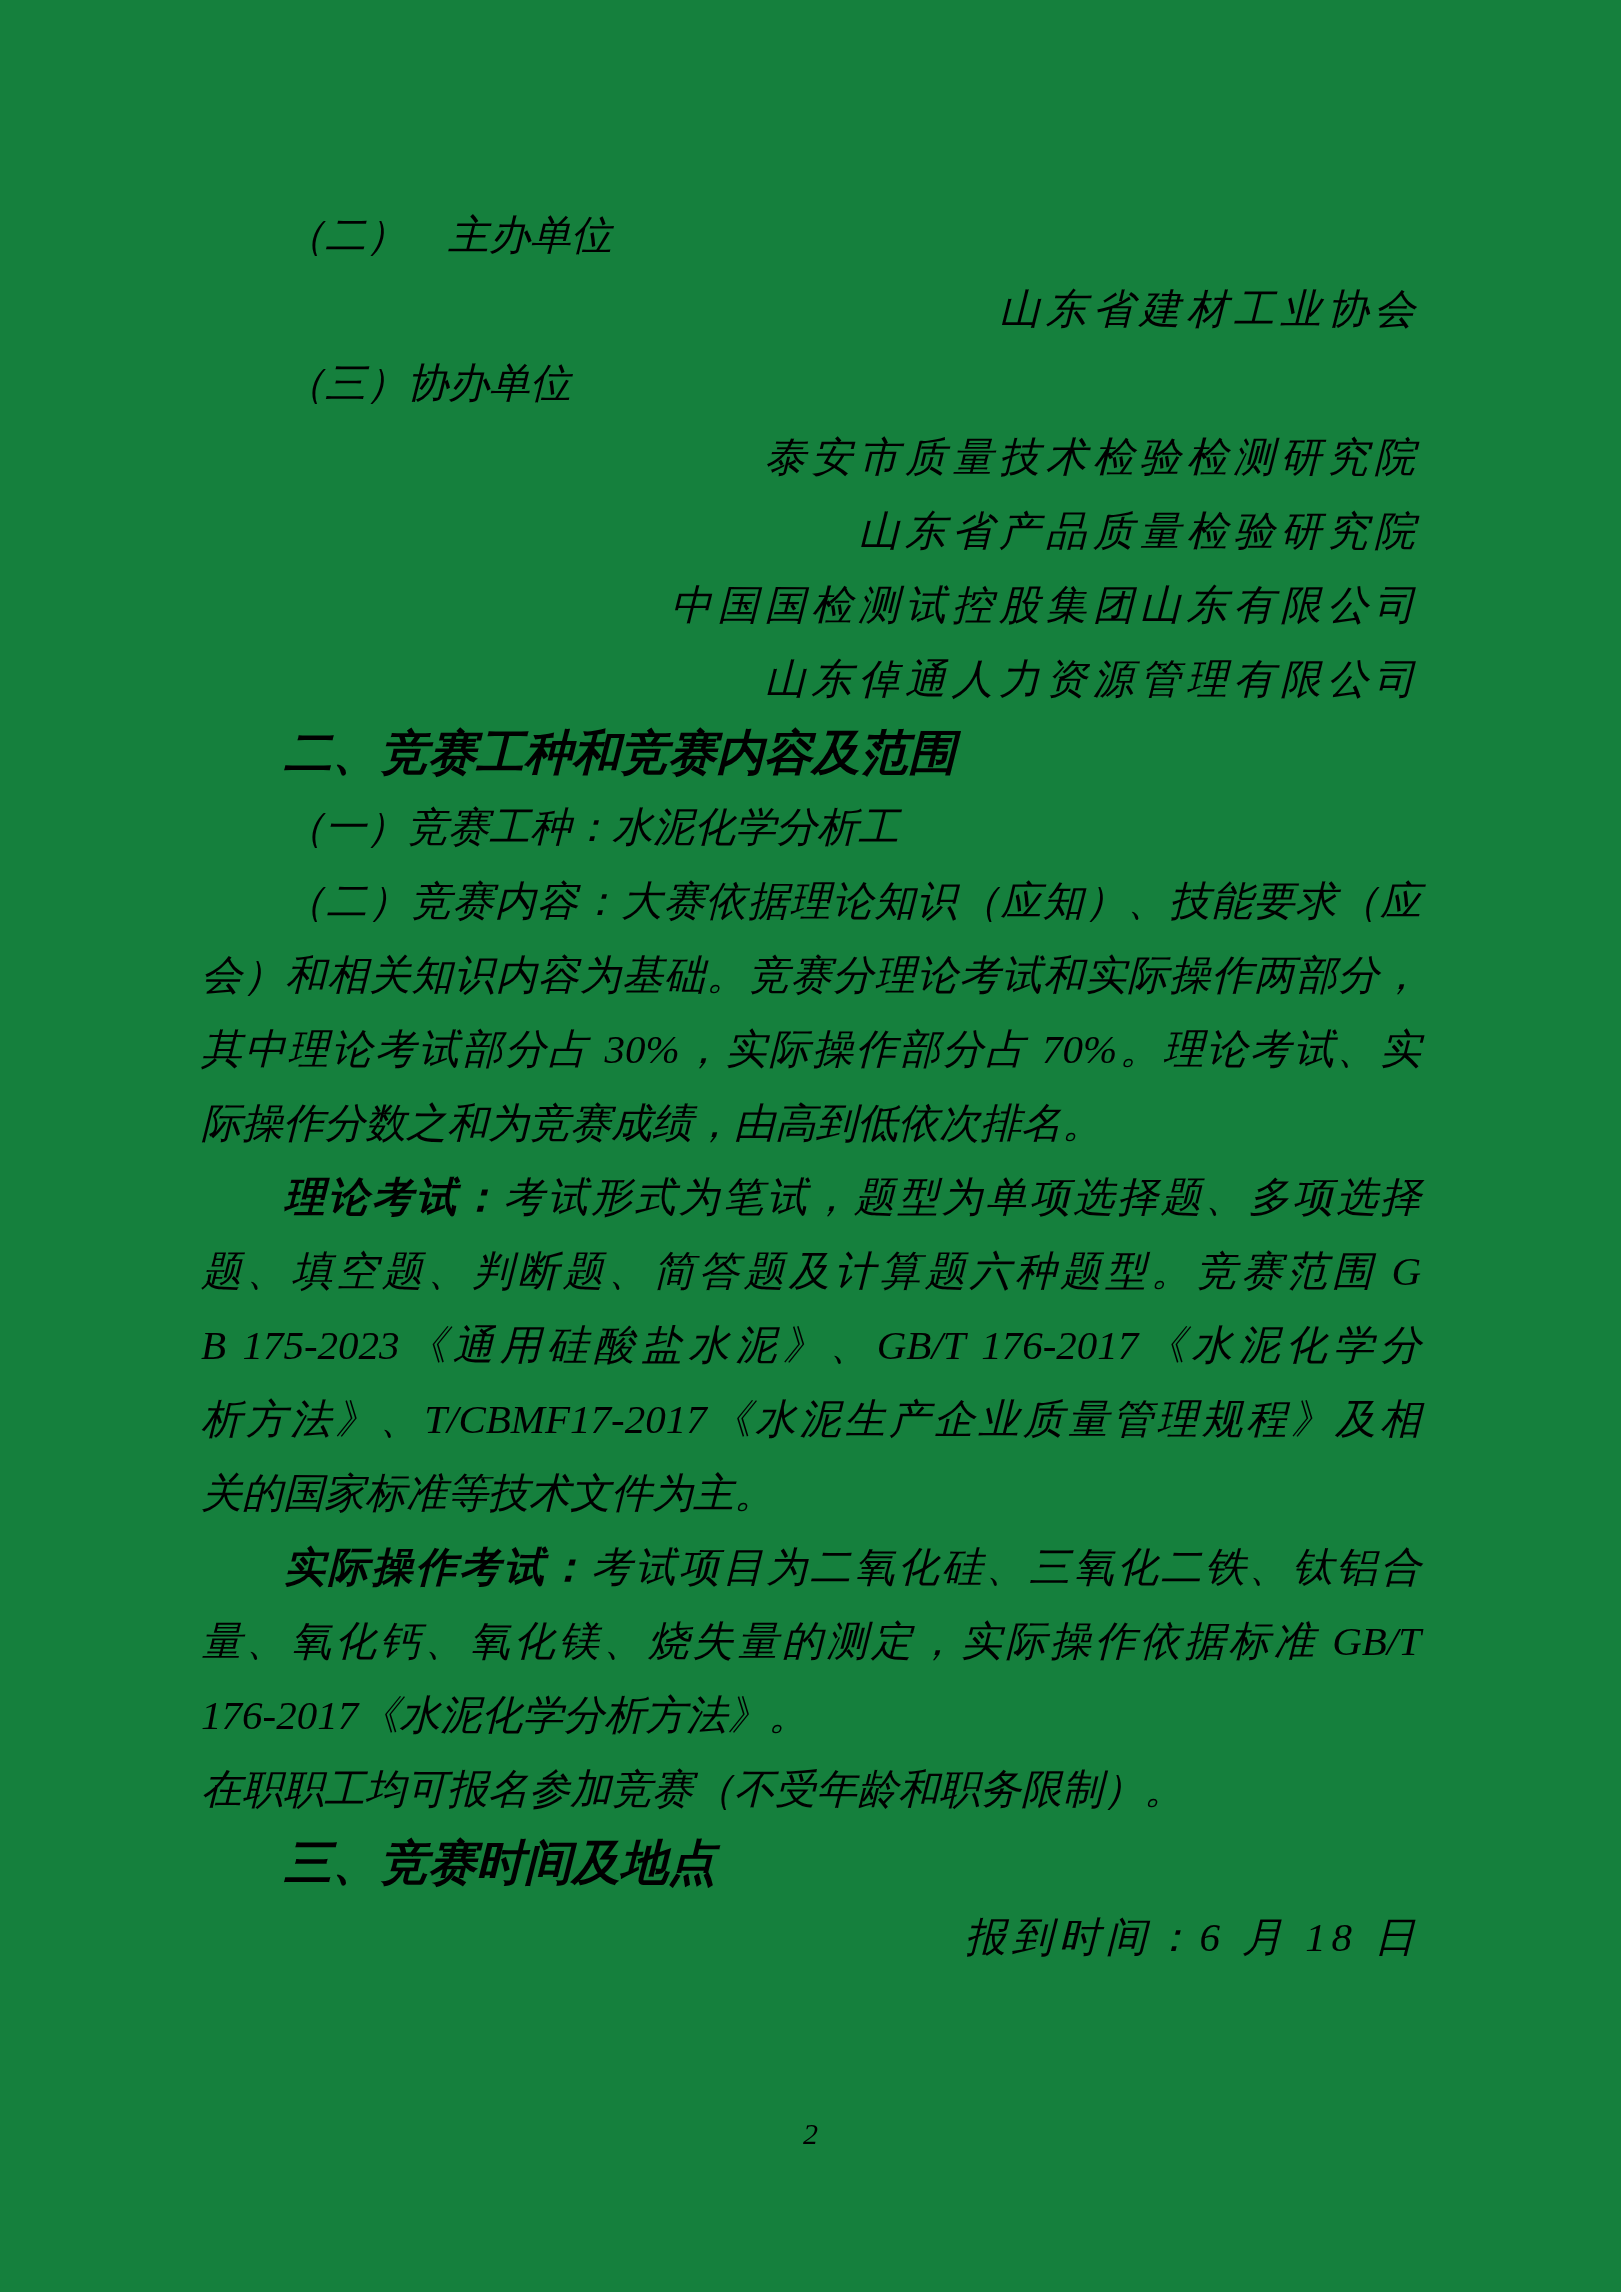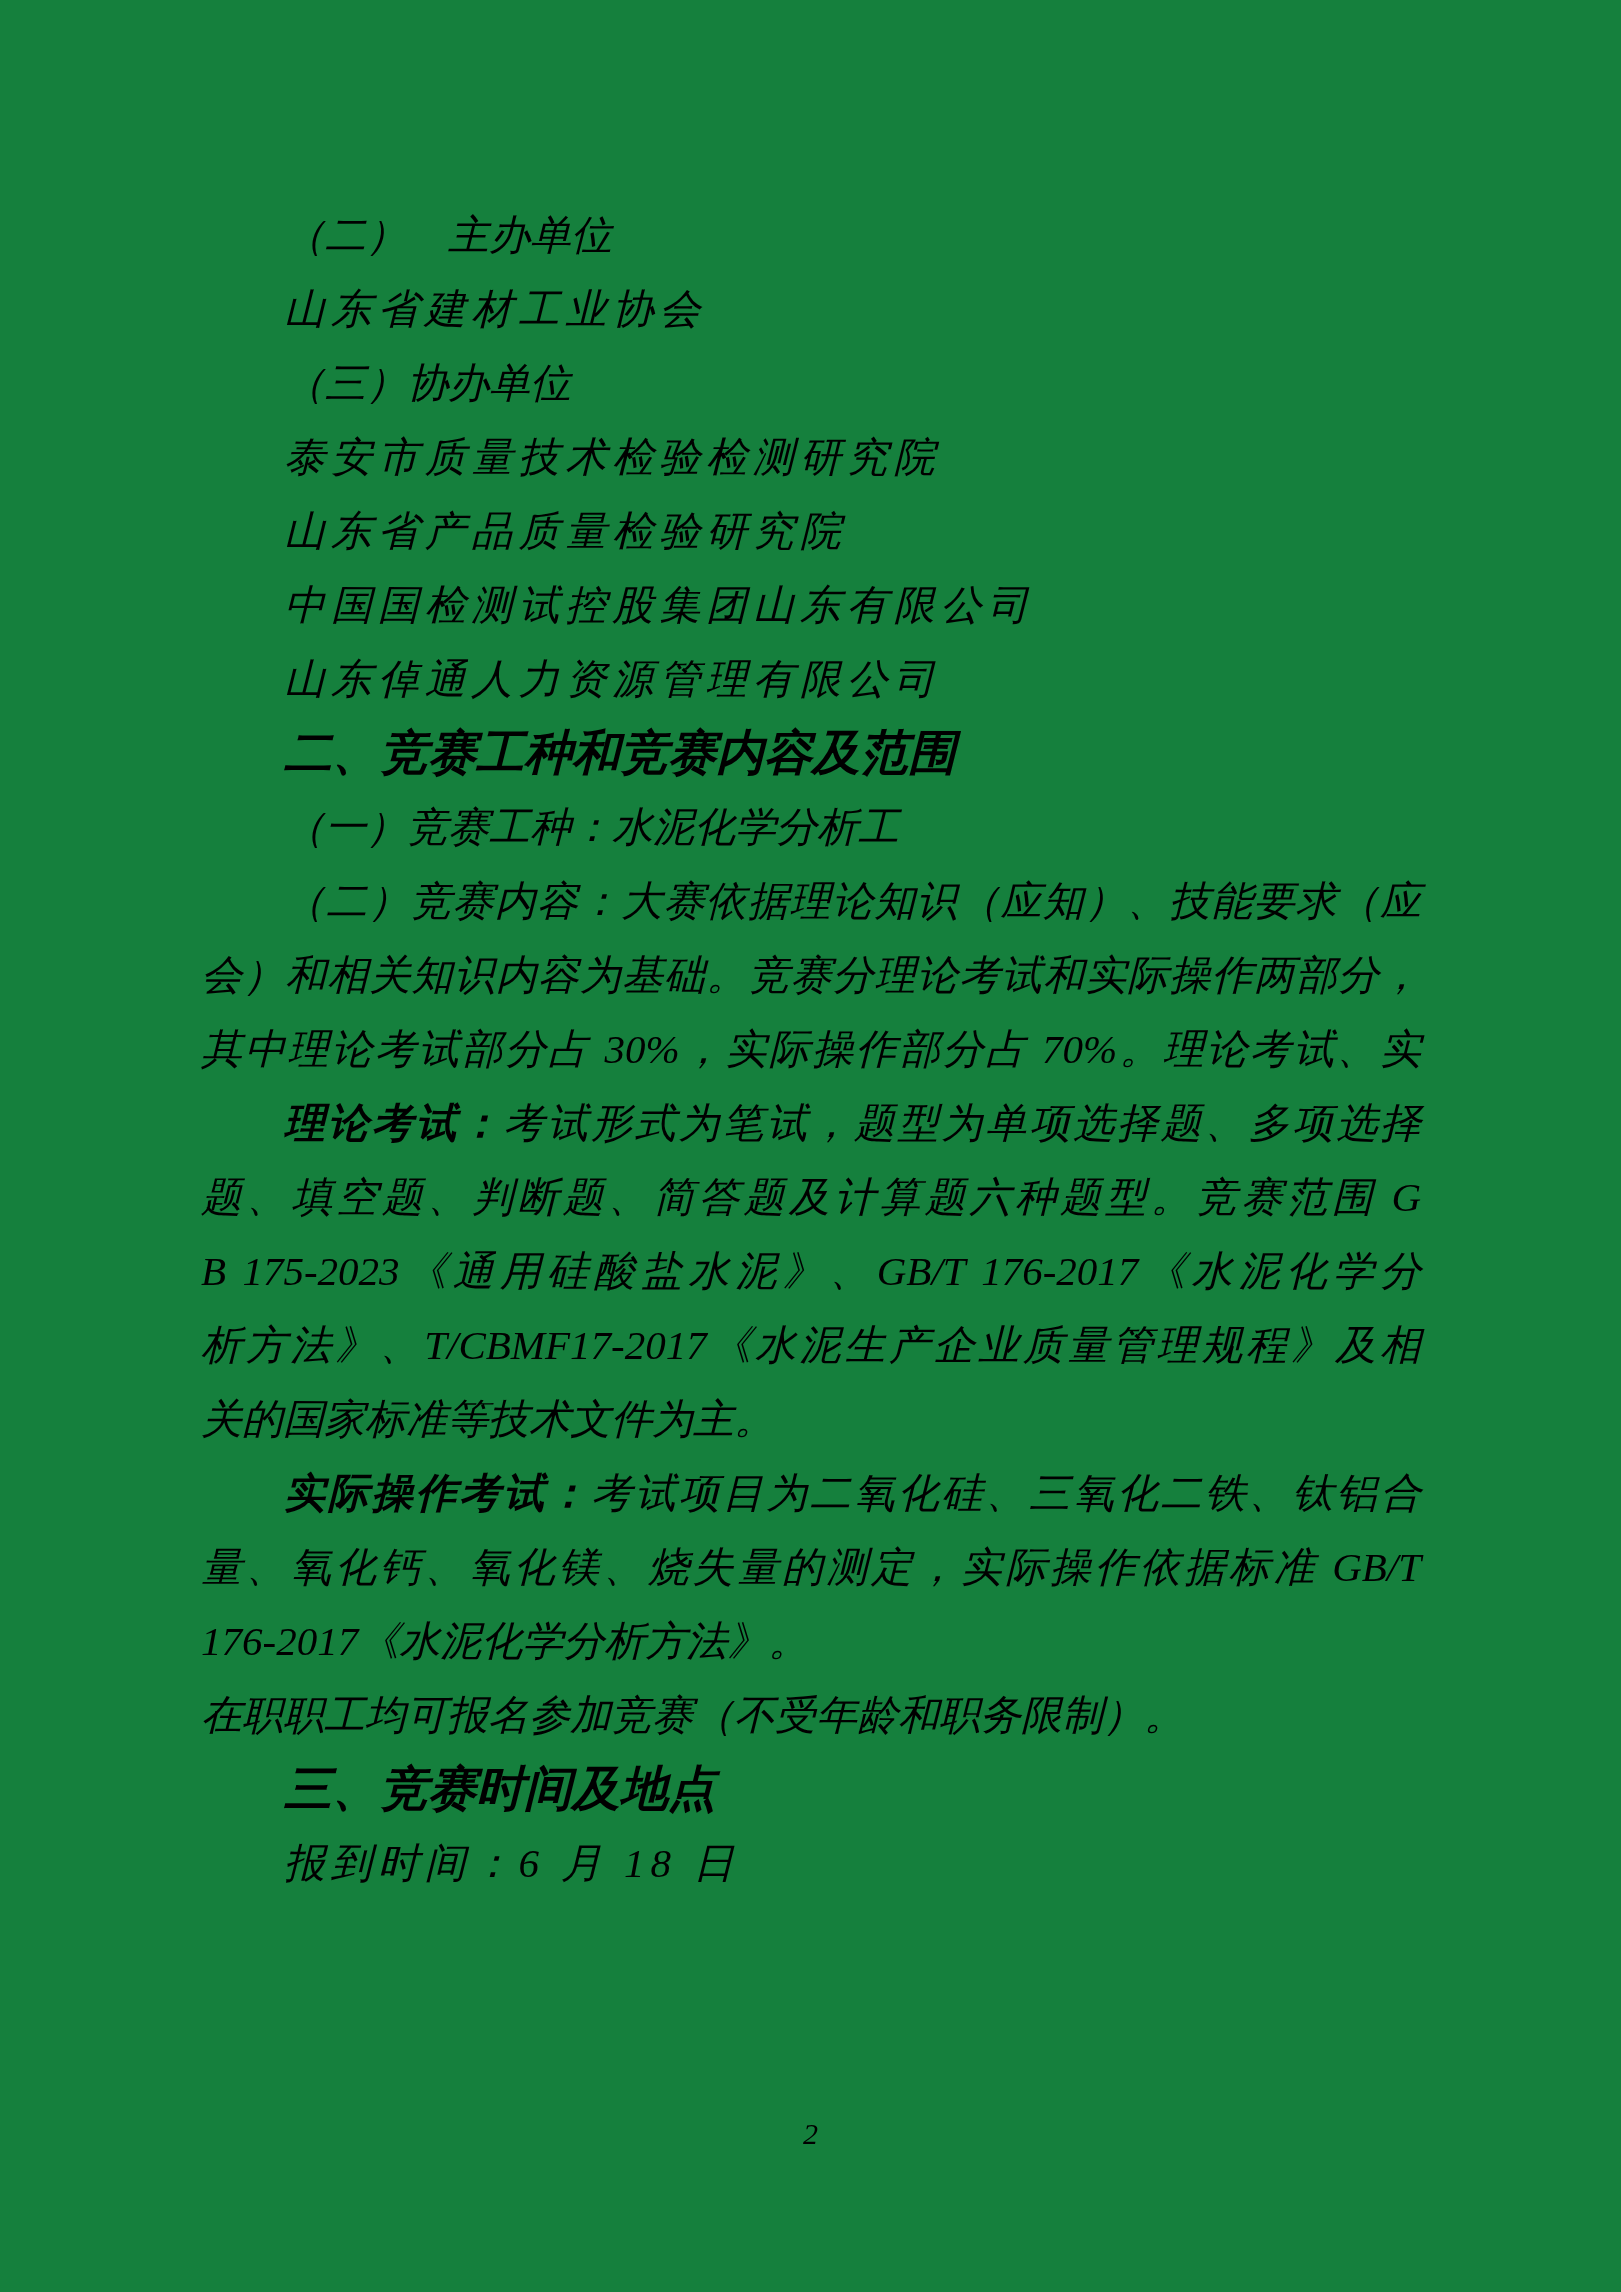--- a/index.html
+++ b/index.html
@@ -28,20 +28,21 @@
     line-height: 74px;
     font-size: 41px;
     white-space: pre-wrap;
     letter-spacing: 0;
   }
   .line.indent {
     text-indent: 83px;
   }
   .line.spaced {
     letter-spacing: 5.9px;
+    text-align: right;
   }
   .line.fill {
     text-align: justify;
     text-align-last: justify;
   }
   .line.heading {
     font-family: "Liberation Sans", "DejaVu Sans", sans-serif;
     font-weight: bold;
     font-size: 48px;
   }
@@ -73,20 +74,21 @@
       <div class="line indent"><span class="run">（三）协办单位</span></div>
       <div class="line indent spaced"><span class="run">泰安市质量技术检验检测研究院</span></div>
       <div class="line indent spaced"><span class="run">山东省产品质量检验研究院</span></div>
       <div class="line indent spaced"><span class="run">中国国检测试控股集团山东有限公司</span></div>
       <div class="line indent spaced"><span class="run">山东倬通人力资源管理有限公司</span></div>
       <div class="line indent heading"><span class="run bold">二、竞赛工种和竞赛内容及范围</span></div>
       <div class="line indent"><span class="run">（一）竞赛工种：水泥化学分析工</span></div>
       <div class="line indent fill"><span class="run">（二）竞赛内容：大赛依据理论知识（应知）、技能要求（应</span></div>
       <div class="line fill"><span class="run">会）和相关知识内容为基础。竞赛分理论考试和实际操作两部分，</span></div>
       <div class="line fill"><span class="run">其中理论考试部分占 30%，实际操作部分占 70%。理论考试、实</span></div>
+      <div class="line"><span class="run">际操作分数之和为竞赛成绩，由高到低依次排名。</span></div>
       <div class="line indent fill"><span class="run bold">理论考试：</span><span class="run">考试形式为笔试，题型为单项选择题、多项选择</span></div>
       <div class="line fill"><span class="run">题、填空题、判断题、简答题及计算题六种题型。竞赛范围 G</span></div>
       <div class="line fill"><span class="run">B 175-2023《通用硅酸盐水泥》、GB/T 176-2017《水泥化学分</span></div>
       <div class="line fill"><span class="run">析方法》、T/CBMF17-2017《水泥生产企业质量管理规程》及相</span></div>
       <div class="line"><span class="run">关的国家标准等技术文件为主。</span></div>
       <div class="line indent fill"><span class="run bold">实际操作考试：</span><span class="run">考试项目为二氧化硅、三氧化二铁、钛铝合</span></div>
       <div class="line fill"><span class="run">量、氧化钙、氧化镁、烧失量的测定，实际操作依据标准 GB/T</span></div>
       <div class="line"><span class="run">176-2017《水泥化学分析方法》。</span></div>
       <div class="line"><span class="run">在职职工均可报名参加竞赛（不受年龄和职务限制）。</span></div>
       <div class="line indent heading"><span class="run bold">三、竞赛时间及地点</span></div>

